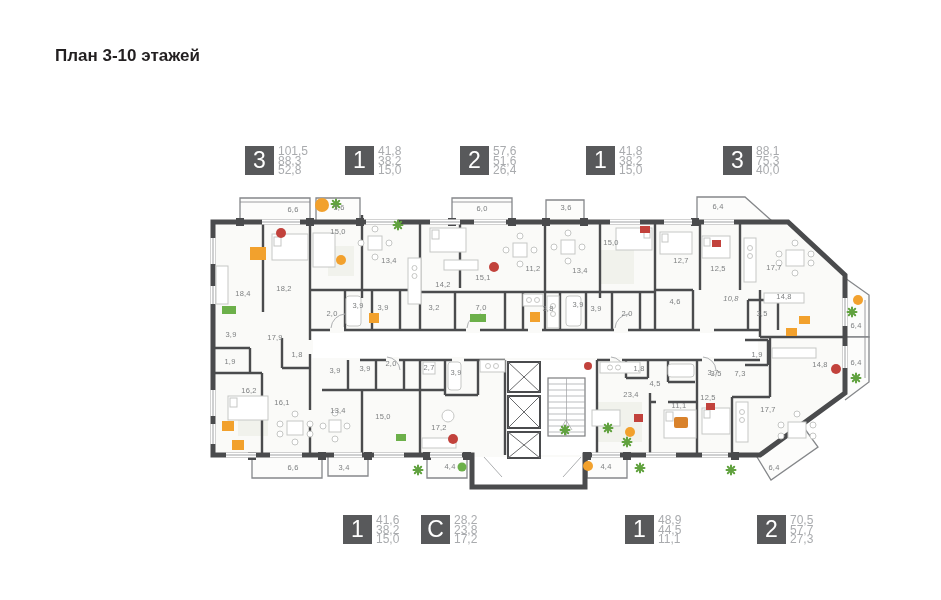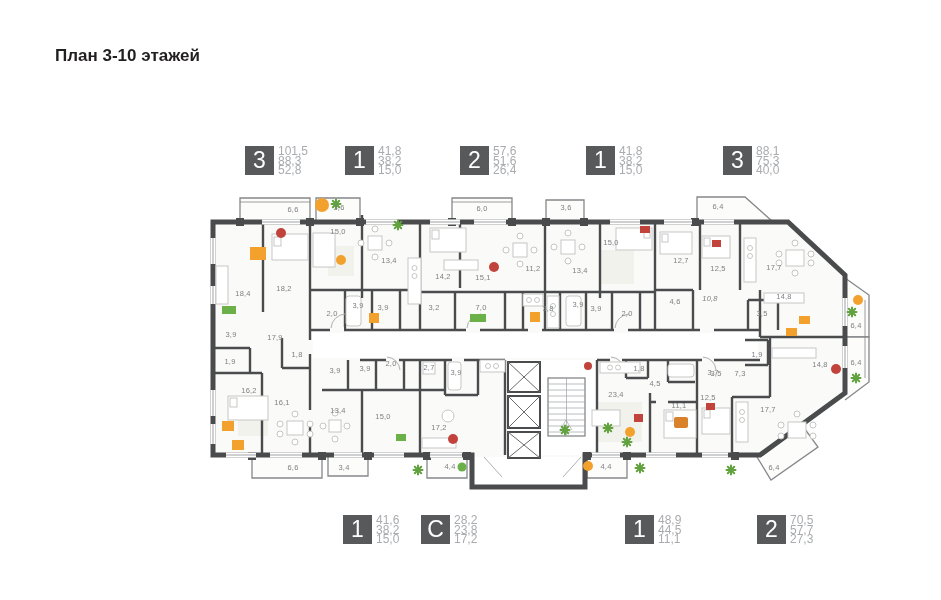--- a/index.html
+++ b/index.html
@@ -371,52 +371,52 @@
       <span class="rl" style="left: 275px; top: 337px;">17,9</span>
       <span class="rl" style="left: 297px; top: 354px;">1,8</span>
       <span class="rl" style="left: 230px; top: 361px;">1,9</span>
       <span class="rl" style="left: 249px; top: 390px;">16,2</span>
       <span class="rl" style="left: 282px; top: 402px;">16,1</span>
       <span class="rl" style="left: 338px; top: 231px;">15,0</span>
       <span class="rl" style="left: 389px; top: 260px;">13,4</span>
       <span class="rl" style="left: 332px; top: 313px;">2,0</span>
       <span class="rl" style="left: 358px; top: 305px;">3,9</span>
       <span class="rl" style="left: 383px; top: 307px;">3,9</span>
-      <span class="rl" style="left: 443px; top: 276px;">14,2</span>
+      <span class="rl" style="left: 443px; top: 284px;">14,2</span>
       <span class="rl" style="left: 483px; top: 277px;">15,1</span>
       <span class="rl" style="left: 491px; top: 268px; margin-left: 42px;">11,2</span>
       <span class="rl" style="left: 434px; top: 307px;">3,2</span>
       <span class="rl" style="left: 481px; top: 307px;">7,0</span>
       <span class="rl" style="left: 512px; top: 308px; margin-left: 36px;">3,8</span>
       <span class="rl" style="left: 580px; top: 270px;">13,4</span>
       <span class="rl" style="left: 611px; top: 242px;">15,0</span>
       <span class="rl" style="left: 578px; top: 304px;">3,9</span>
       <span class="rl" style="left: 596px; top: 308px;">3,9</span>
       <span class="rl" style="left: 627px; top: 313px;">2,0</span>
       <span class="rl" style="left: 681px; top: 260px;">12,7</span>
       <span class="rl" style="left: 718px; top: 268px;">12,5</span>
       <span class="rl" style="left: 774px; top: 267px;">17,7</span>
       <span class="rl" style="left: 675px; top: 301px;">4,6</span>
-      <span class="rl" style="left: 710px; top: 298px; font-style: italic;">10,8</span>
+      <span class="rl" style="left: 731px; top: 298px; font-style: italic;">10,8</span>
       <span class="rl" style="left: 784px; top: 296px;">14,8</span>
       <span class="rl" style="left: 762px; top: 313px;">3,5</span>
       <span class="rl" style="left: 856px; top: 325px;">6,4</span>
       <span class="rl" style="left: 856px; top: 362px;">6,4</span>
       <span class="rl" style="left: 335px; top: 370px;">3,9</span>
       <span class="rl" style="left: 365px; top: 368px;">3,9</span>
       <span class="rl" style="left: 391px; top: 363px;">2,0</span>
       <span class="rl" style="left: 338px; top: 410px;">13,4</span>
       <span class="rl" style="left: 383px; top: 416px;">15,0</span>
       <span class="rl" style="left: 429px; top: 367px;">2,7</span>
       <span class="rl" style="left: 456px; top: 372px;">3,9</span>
       <span class="rl" style="left: 439px; top: 427px;">17,2</span>
       <span class="rl" style="left: 639px; top: 368px;">1,8</span>
       <span class="rl" style="left: 679px; top: 372px; margin-left: 34px;">3,7</span>
       <span class="rl" style="left: 655px; top: 383px;">4,5</span>
-      <span class="rl" style="left: 616px; top: 394px;">23,4</span>
+      <span class="rl" style="left: 631px; top: 394px;">23,4</span>
       <span class="rl" style="left: 679px; top: 405px;">11,1</span>
       <span class="rl" style="left: 716px; top: 373px;">3,5</span>
       <span class="rl" style="left: 740px; top: 373px;">7,3</span>
       <span class="rl" style="left: 757px; top: 354px;">1,9</span>
       <span class="rl" style="left: 708px; top: 397px;">12,5</span>
       <span class="rl" style="left: 768px; top: 409px;">17,7</span>
       <span class="rl" style="left: 820px; top: 364px;">14,8</span>
       <span class="rl" style="left: 293px; top: 467px;">6,6</span>
       <span class="rl" style="left: 344px; top: 467px;">3,4</span>
       <span class="rl" style="left: 450px; top: 466px;">4,4</span>

